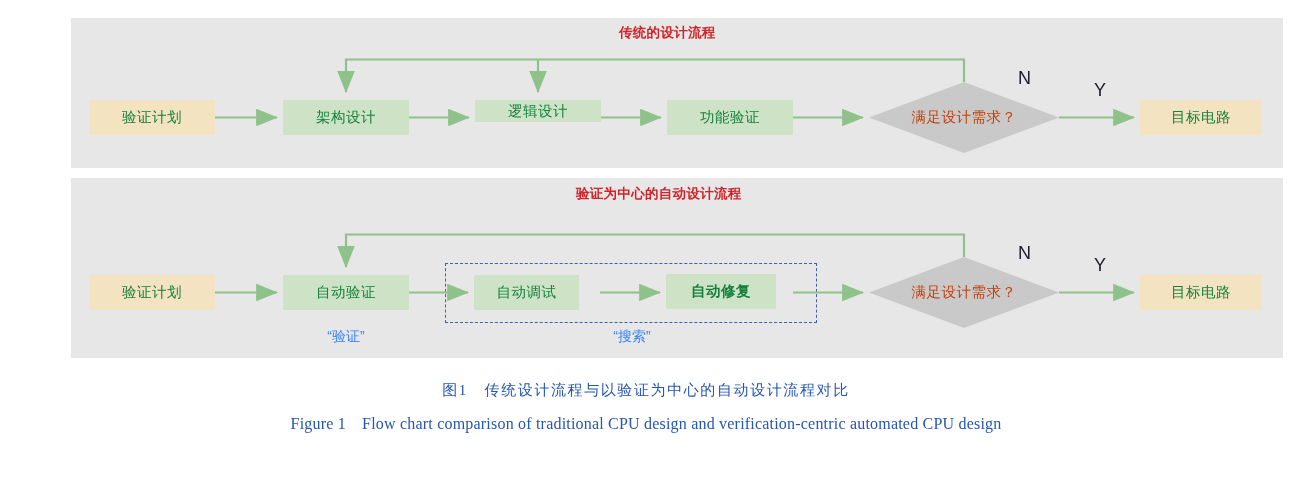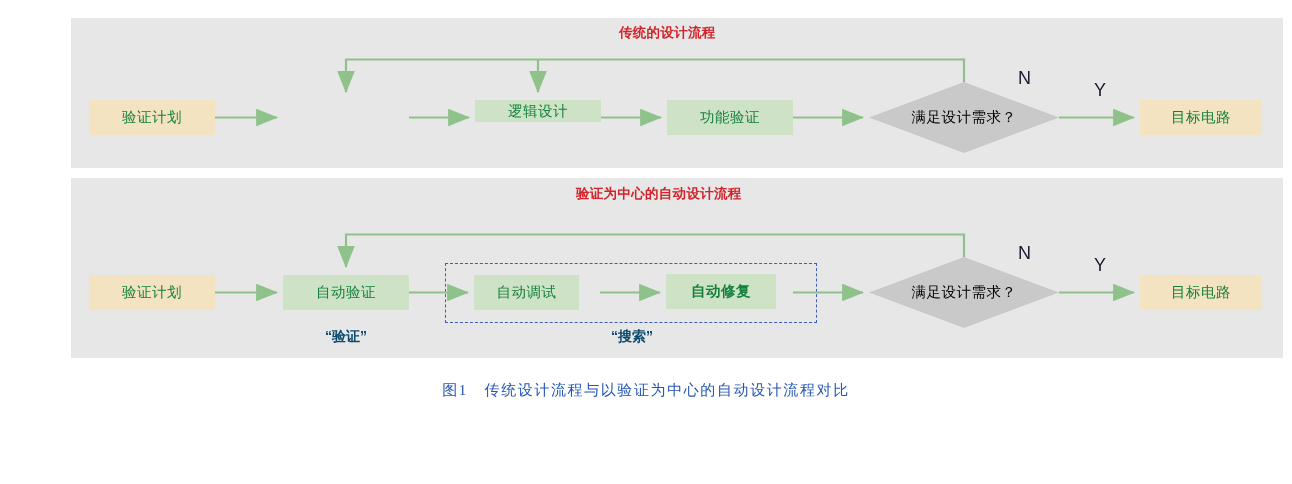--- a/index.html
+++ b/index.html
@@ -59,36 +59,36 @@
     justify-content: center;
   }
   .diamond-shape {
     position: absolute;
     left: 0; top: 0;
     width: 100%; height: 100%;
   }
   .diamond-label {
     position: relative;
     font-size: 14.5px;
-    color: #000000;
+    color: #c2410c;
     white-space: nowrap;
     letter-spacing: 0.5px;
   }
 
   .branch-label {
     position: absolute;
     font-size: 18px;
     color: #1a1a2e;
     font-family: "Liberation Sans", "DejaVu Sans", sans-serif;
   }
 
   .annot {
     position: absolute;
-    color: #0c4a6e;
-    font-weight: bold;
+    color: #3b82f6;
+    font-weight: normal;
     font-size: 14px;
     white-space: nowrap;
     transform: translateX(-50%);
   }
 
   .dashed-group {
     position: absolute;
     border: 1.4px dashed #3c5fb0;
     box-sizing: border-box;
   }
@@ -124,20 +124,21 @@
 <body>
 
 <div id="figure">
 
   <div class="panel" id="panel-1"></div>
 
   <div class="flow-title" id="title-row-1">传统的设计流程</div>
 
   <div class="node node-yellow" style="left:89px; top:100px; width:126px; height:35px;">验证计划</div>
 
+  <div class="node node-green" style="left:283px; top:100px; width:126px; height:35px;">架构设计</div>
 
   <div class="node node-green" style="left:475px; top:100px; width:126px; height:22px;">逻辑设计</div>
 
   <div class="node node-green" style="left:667px; top:100px; width:126px; height:35px;">功能验证</div>
 
   <div class="diamond-wrap" style="left:869px; top:82px; width:190px; height:71px;">
     <svg class="diamond-shape" viewBox="0 0 190 71" preserveAspectRatio="none">
       <polygon points="95,0 190,35.5 95,71 0,35.5" fill="#c9c9c9"></polygon>
     </svg>
     <span class="diamond-label">满足设计需求？</span>
@@ -204,14 +205,15 @@
       <line x1="409" y1="292.5" x2="468" y2="292.5" marker-end="url(#arrow-r)"></line>
       <line x1="600" y1="292.5" x2="660" y2="292.5" marker-end="url(#arrow-r)"></line>
       <line x1="793" y1="292.5" x2="863" y2="292.5" marker-end="url(#arrow-r)"></line>
       <line x1="1059" y1="292.5" x2="1134" y2="292.5" marker-end="url(#arrow-r)"></line>
 
       <path d="M964,257 L964,234.5 L346,234.5 L346,267" marker-end="url(#arrow-d)"></path>
     </g>
   </svg>
 
   <div class="caption" id="caption-cn">图1　传统设计流程与以验证为中心的自动设计流程对比</div>
+  <div class="caption" id="caption-en">Figure 1　Flow chart comparison of traditional CPU design and verification-centric automated CPU design</div>
 
 </div>
 
 </body></html>

